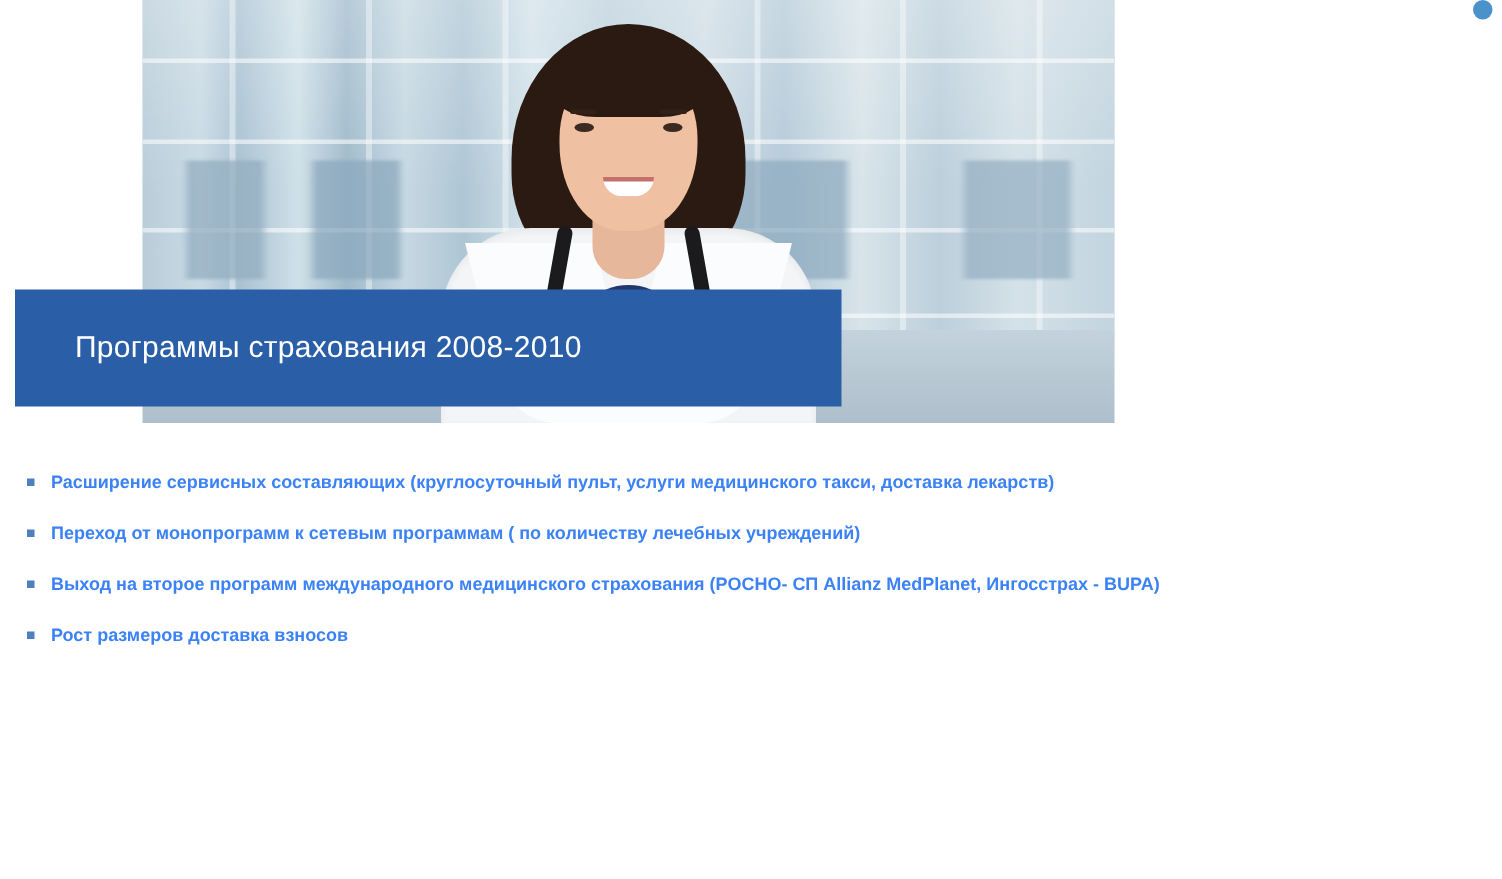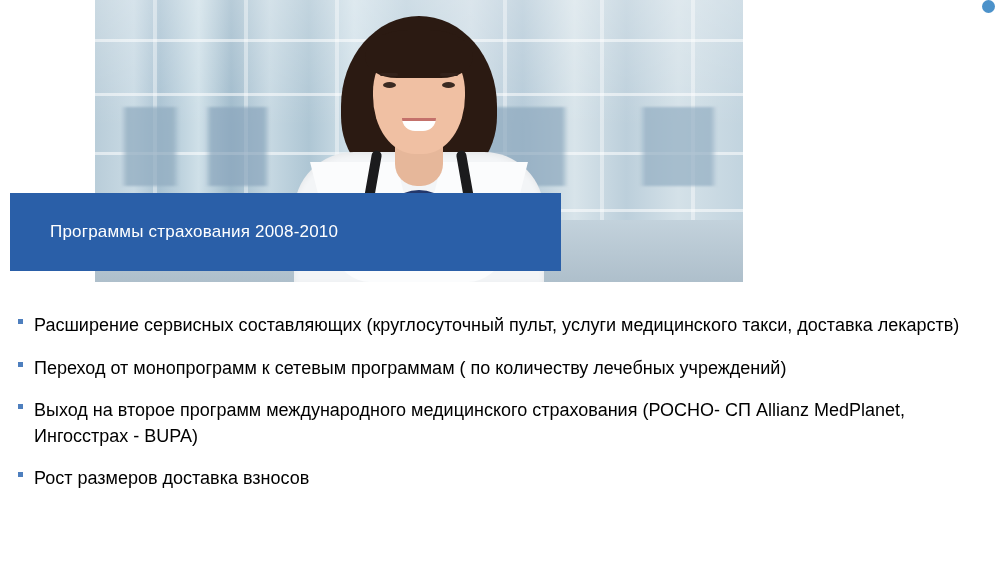--- a/index.html
+++ b/index.html
@@ -235,40 +235,41 @@
     left: 10px;
     top: 193px;
     width: 551px;
     height: 78px;
     background: #2a5fa8;
     display: flex;
     align-items: center;
   }
   .title-banner .title-text {
     color: #ffffff;
-    font-size: 17px;
+    font-size: 20px;
     padding-left: 40px;
     letter-spacing: 0.2px;
     white-space: nowrap;
   }
 
   
   .bullets {
     position: absolute;
     left: 18px;
     top: 313px;
     right: 20px;
   }
   .bullet {
     position: relative;
     padding-left: 16px;
     margin-bottom: 17px;
-    font-size: 18px;
+    font-size: 12px;
     line-height: 1.42;
-    color: #000000;
+    color: #3b82f6;
+    font-weight: bold;
   }
   .bullet .marker {
     position: absolute;
     left: 0;
     top: 6px;
     width: 5px;
     height: 5px;
     background: #4e7fbe;
   }
   .bullet .txt { display: block; }

